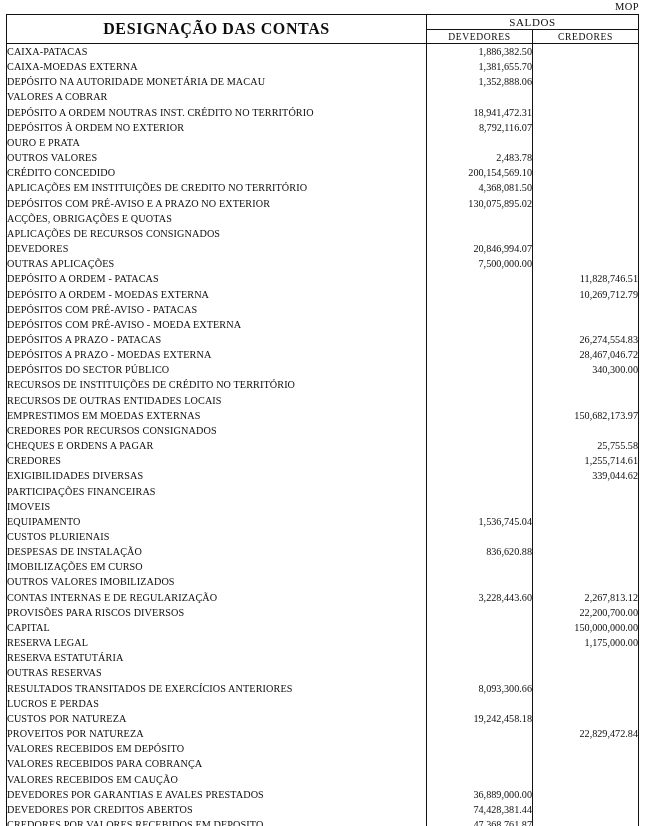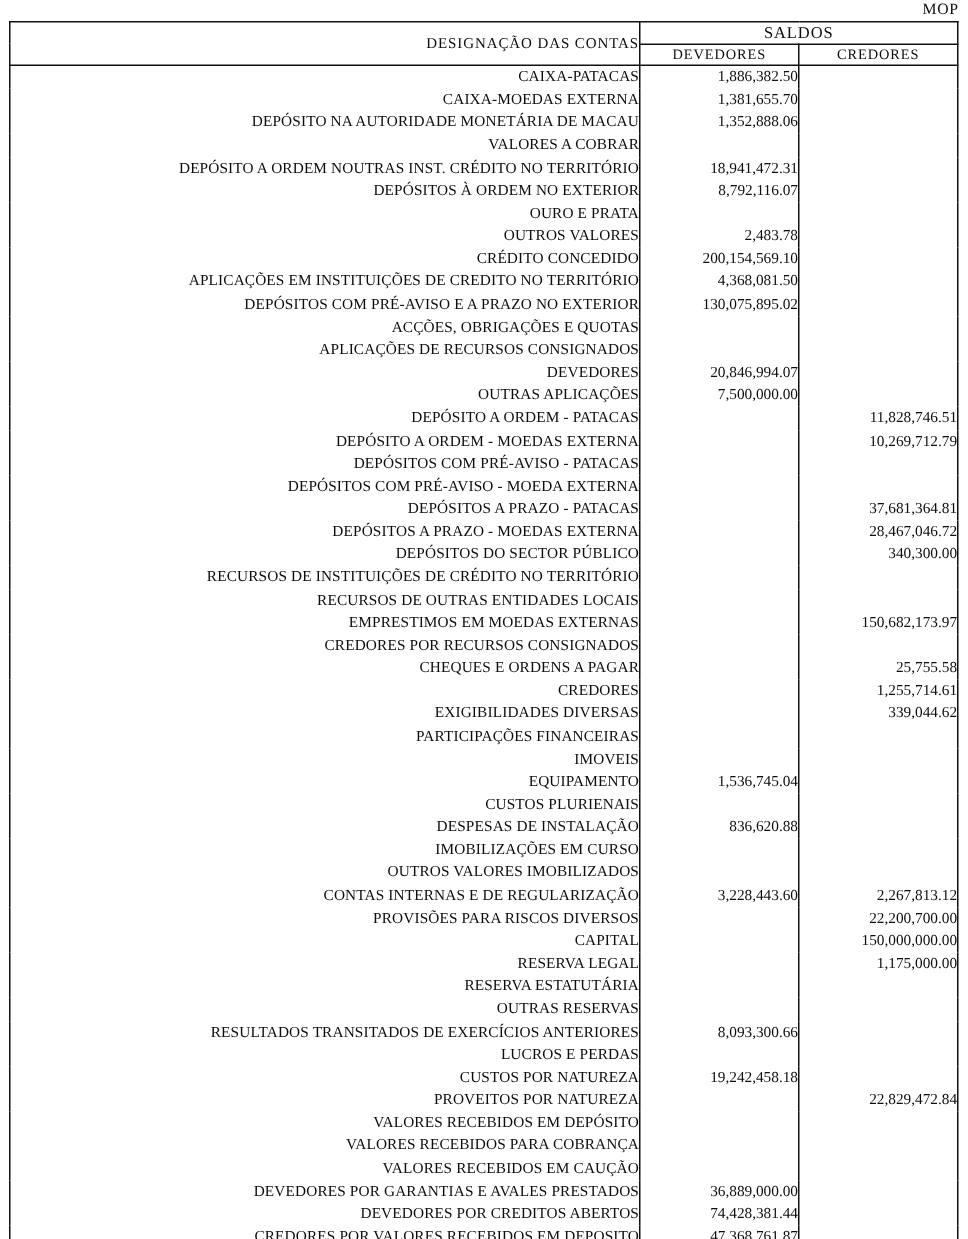--- a/index.html
+++ b/index.html
@@ -34,42 +34,42 @@
     table-layout: fixed;
     font-size: 10.3px;
   }
   table.balance th,
   table.balance td {
     border: 1px solid #111;
     padding: 0;
     vertical-align: middle;
   }
   .hd-desc {
-    text-align: right;
-    font-size: 10px;
+    text-align: center;
+    font-size: 16px;
     letter-spacing: 0.6px;
     height: 28px;
-    font-weight: normal;
+    font-weight: bold;
   }
   .hd-saldos {
     text-align: center;
     font-size: 11px;
     letter-spacing: 0.6px;
     height: 13px;
     font-weight: normal;
   }
   .hd-sub {
     text-align: center;
     font-size: 9.6px;
     letter-spacing: 0.6px;
     height: 13px;
     font-weight: normal;
   }
   td.desc {
-    text-align: right;
+    text-align: left;
     padding-left: 5px;
     font-size: 10.2px;
     letter-spacing: 0.1px;
     height: 15.15px;
     line-height: 15.15px;
     white-space: nowrap;
     overflow: hidden;
   }
   td.num {
     text-align: right;
@@ -203,21 +203,21 @@
           <td class="num"></td>
         </tr>
         <tr class="data">
           <td class="desc">DEPÓSITOS COM PRÉ-AVISO - MOEDA EXTERNA</td>
           <td class="num"></td>
           <td class="num"></td>
         </tr>
         <tr class="data">
           <td class="desc">DEPÓSITOS A PRAZO - PATACAS</td>
           <td class="num"></td>
-          <td class="num">37,681,364.81</td>
+          <td class="num">26,274,554.83</td>
         </tr>
         <tr class="data">
           <td class="desc">DEPÓSITOS A PRAZO - MOEDAS EXTERNA</td>
           <td class="num"></td>
           <td class="num">28,467,046.72</td>
         </tr>
         <tr class="data">
           <td class="desc">DEPÓSITOS DO SECTOR PÚBLICO</td>
           <td class="num"></td>
           <td class="num">340,300.00</td>

